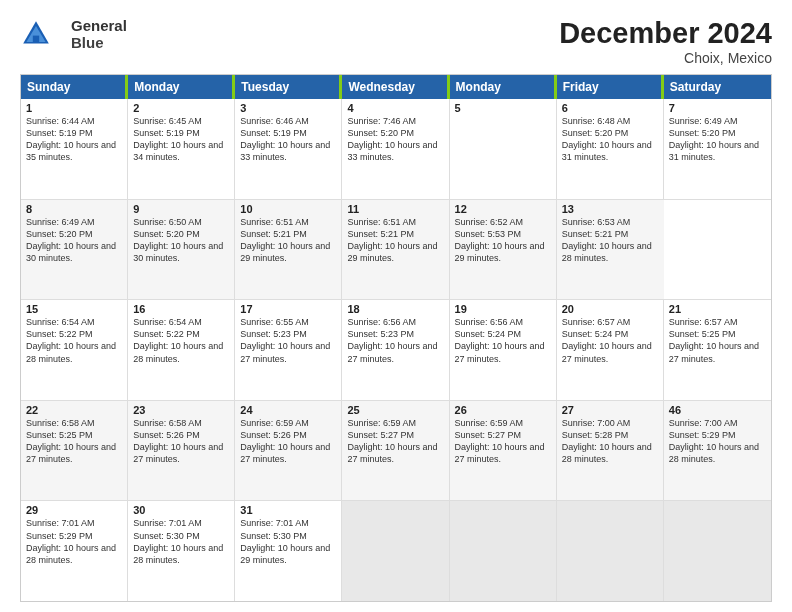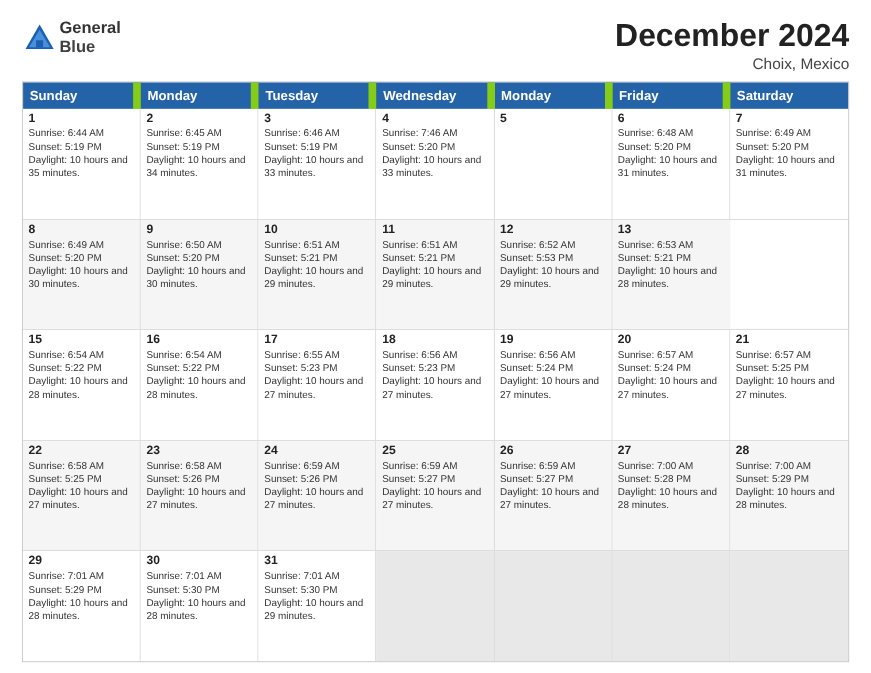--- a/index.html
+++ b/index.html
@@ -18,22 +18,22 @@
       flex-direction: column;
     }
     .header {
       display: flex;
       align-items: flex-start;
       justify-content: space-between;
       margin-bottom: 8px;
     }
     .logo {
       display: flex;
-      align-items: flex-end;
-      gap: 0;
+      align-items: flex-start;
+      gap: 17px;
     }
     .logo-text {
       display: flex;
       flex-direction: column;
       line-height: 1.1;
     }
     .logo-general {
       font-size: 15px;
       font-weight: bold;
       color: #333;
@@ -70,21 +70,21 @@
     .cal-header-row {
       display: grid;
       grid-template-columns: repeat(7, 1fr);
       background: #2563a8;
     }
     .cal-header-cell {
       color: #fff;
       font-size: 12px;
       font-weight: bold;
       padding: 5px 6px;
-      border-right: 7px solid #84cc16;
+      border-right: 3px solid #84cc16;
       text-align: left;
     }
     .cal-header-cell:last-child { border-right: none; }
     .cal-body {
       flex: 1;
       display: flex;
       flex-direction: column;
     }
     .cal-row {
       display: grid;
@@ -258,21 +258,21 @@
           </div>
           <div class="cal-cell">
             <span class="day-num">26</span>
             <div class="day-info">Sunrise: 6:59 AM Sunset: 5:27 PM Daylight: 10 hours and 27 minutes.</div>
           </div>
           <div class="cal-cell">
             <span class="day-num">27</span>
             <div class="day-info">Sunrise: 7:00 AM Sunset: 5:28 PM Daylight: 10 hours and 28 minutes.</div>
           </div>
           <div class="cal-cell">
-            <span class="day-num">28</span>
+            <span class="day-num">46</span>
             <div class="day-info">Sunrise: 7:00 AM Sunset: 5:29 PM Daylight: 10 hours and 28 minutes.</div>
           </div>
         </div>
         <div class="cal-row">
           <div class="cal-cell">
             <span class="day-num">29</span>
             <div class="day-info">Sunrise: 7:01 AM Sunset: 5:29 PM Daylight: 10 hours and 28 minutes.</div>
           </div>
           <div class="cal-cell">
             <span class="day-num">30</span>

